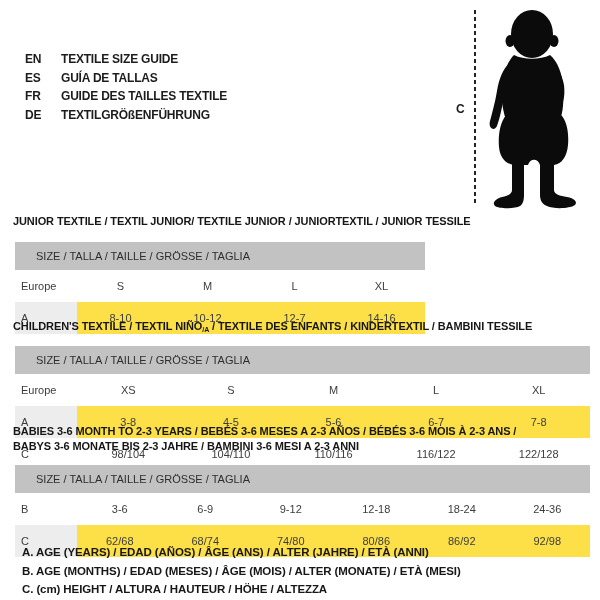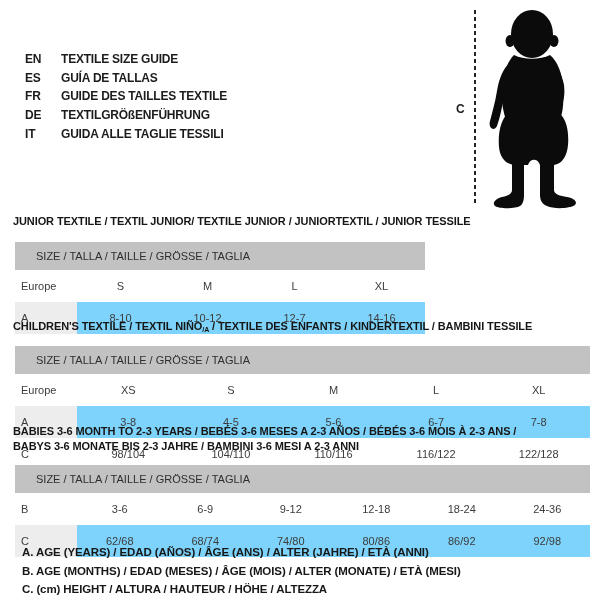--- a/index.html
+++ b/index.html
@@ -24,21 +24,21 @@
   .tbl-title sub{font-size:7px;vertical-align:-2px;}
   table.size-table{
     position:absolute;left:15px;border-collapse:collapse;table-layout:fixed;
     font-size:11px;color:#3c3c3b;
   }
   table.size-table td{padding:0;height:32px;text-align:center;vertical-align:middle;white-space:nowrap;}
   table.size-table td.size-bar{
     height:28px;text-align:left;padding-left:21px;background:#c2c2c2;color:#2e2e2d;font-size:11px;
   }
   table.size-table td.lab{text-align:left;padding-left:6px;}
-  table.size-table tr.alt td{background:#7dd3fc;}
+  table.size-table tr.alt td{background:#fde047;}
   table.size-table tr.alt td.lab{background:#ededed;}
   .w-junior{width:410px;}
   .w-wide{width:575px;}
   
   .legend{position:absolute;left:22px;top:536px;margin-top:10px;}
   .legend-line{height:18.5px;font-weight:700;font-size:11.5px;letter-spacing:-0.1px;white-space:nowrap;color:#171716;}
 </style>
 </head>
 <body>
 
@@ -53,24 +53,20 @@
       <span class="lang-code">ES</span>
       <span class="lang-label">GUÍA DE TALLAS</span>
     </div>
     <div class="lang-row">
       <span class="lang-code">FR</span>
       <span class="lang-label">GUIDE DES TAILLES TEXTILE</span>
     </div>
     <div class="lang-row">
       <span class="lang-code">DE</span>
       <span class="lang-label">TEXTILGRÖßENFÜHRUNG</span>
-    </div>
-    <div class="lang-row">
-      <span class="lang-code">IT</span>
-      <span class="lang-label">GUIDA ALLE TAGLIE TESSILI</span>
     </div>
   </div>
 
   <div class="height-line"></div>
   <div class="height-label">C</div>
   <svg class="baby-figure" viewBox="0 0 96 202" xmlns="http://www.w3.org/2000/svg" fill="#0b0b0b">
     <ellipse cx="46" cy="27" rx="21" ry="24"></ellipse>
     <ellipse cx="24" cy="34" rx="4.5" ry="6"></ellipse>
     <ellipse cx="68" cy="34" rx="4.5" ry="6"></ellipse>
     <path d="M28,48 C38,53 54,53 64,48 C72,55 76,66 77,80 C78,95 77,105 74,113 L20,113 C17,104 15,94 16,82 C17,67 21,55 28,48 Z"></path>

